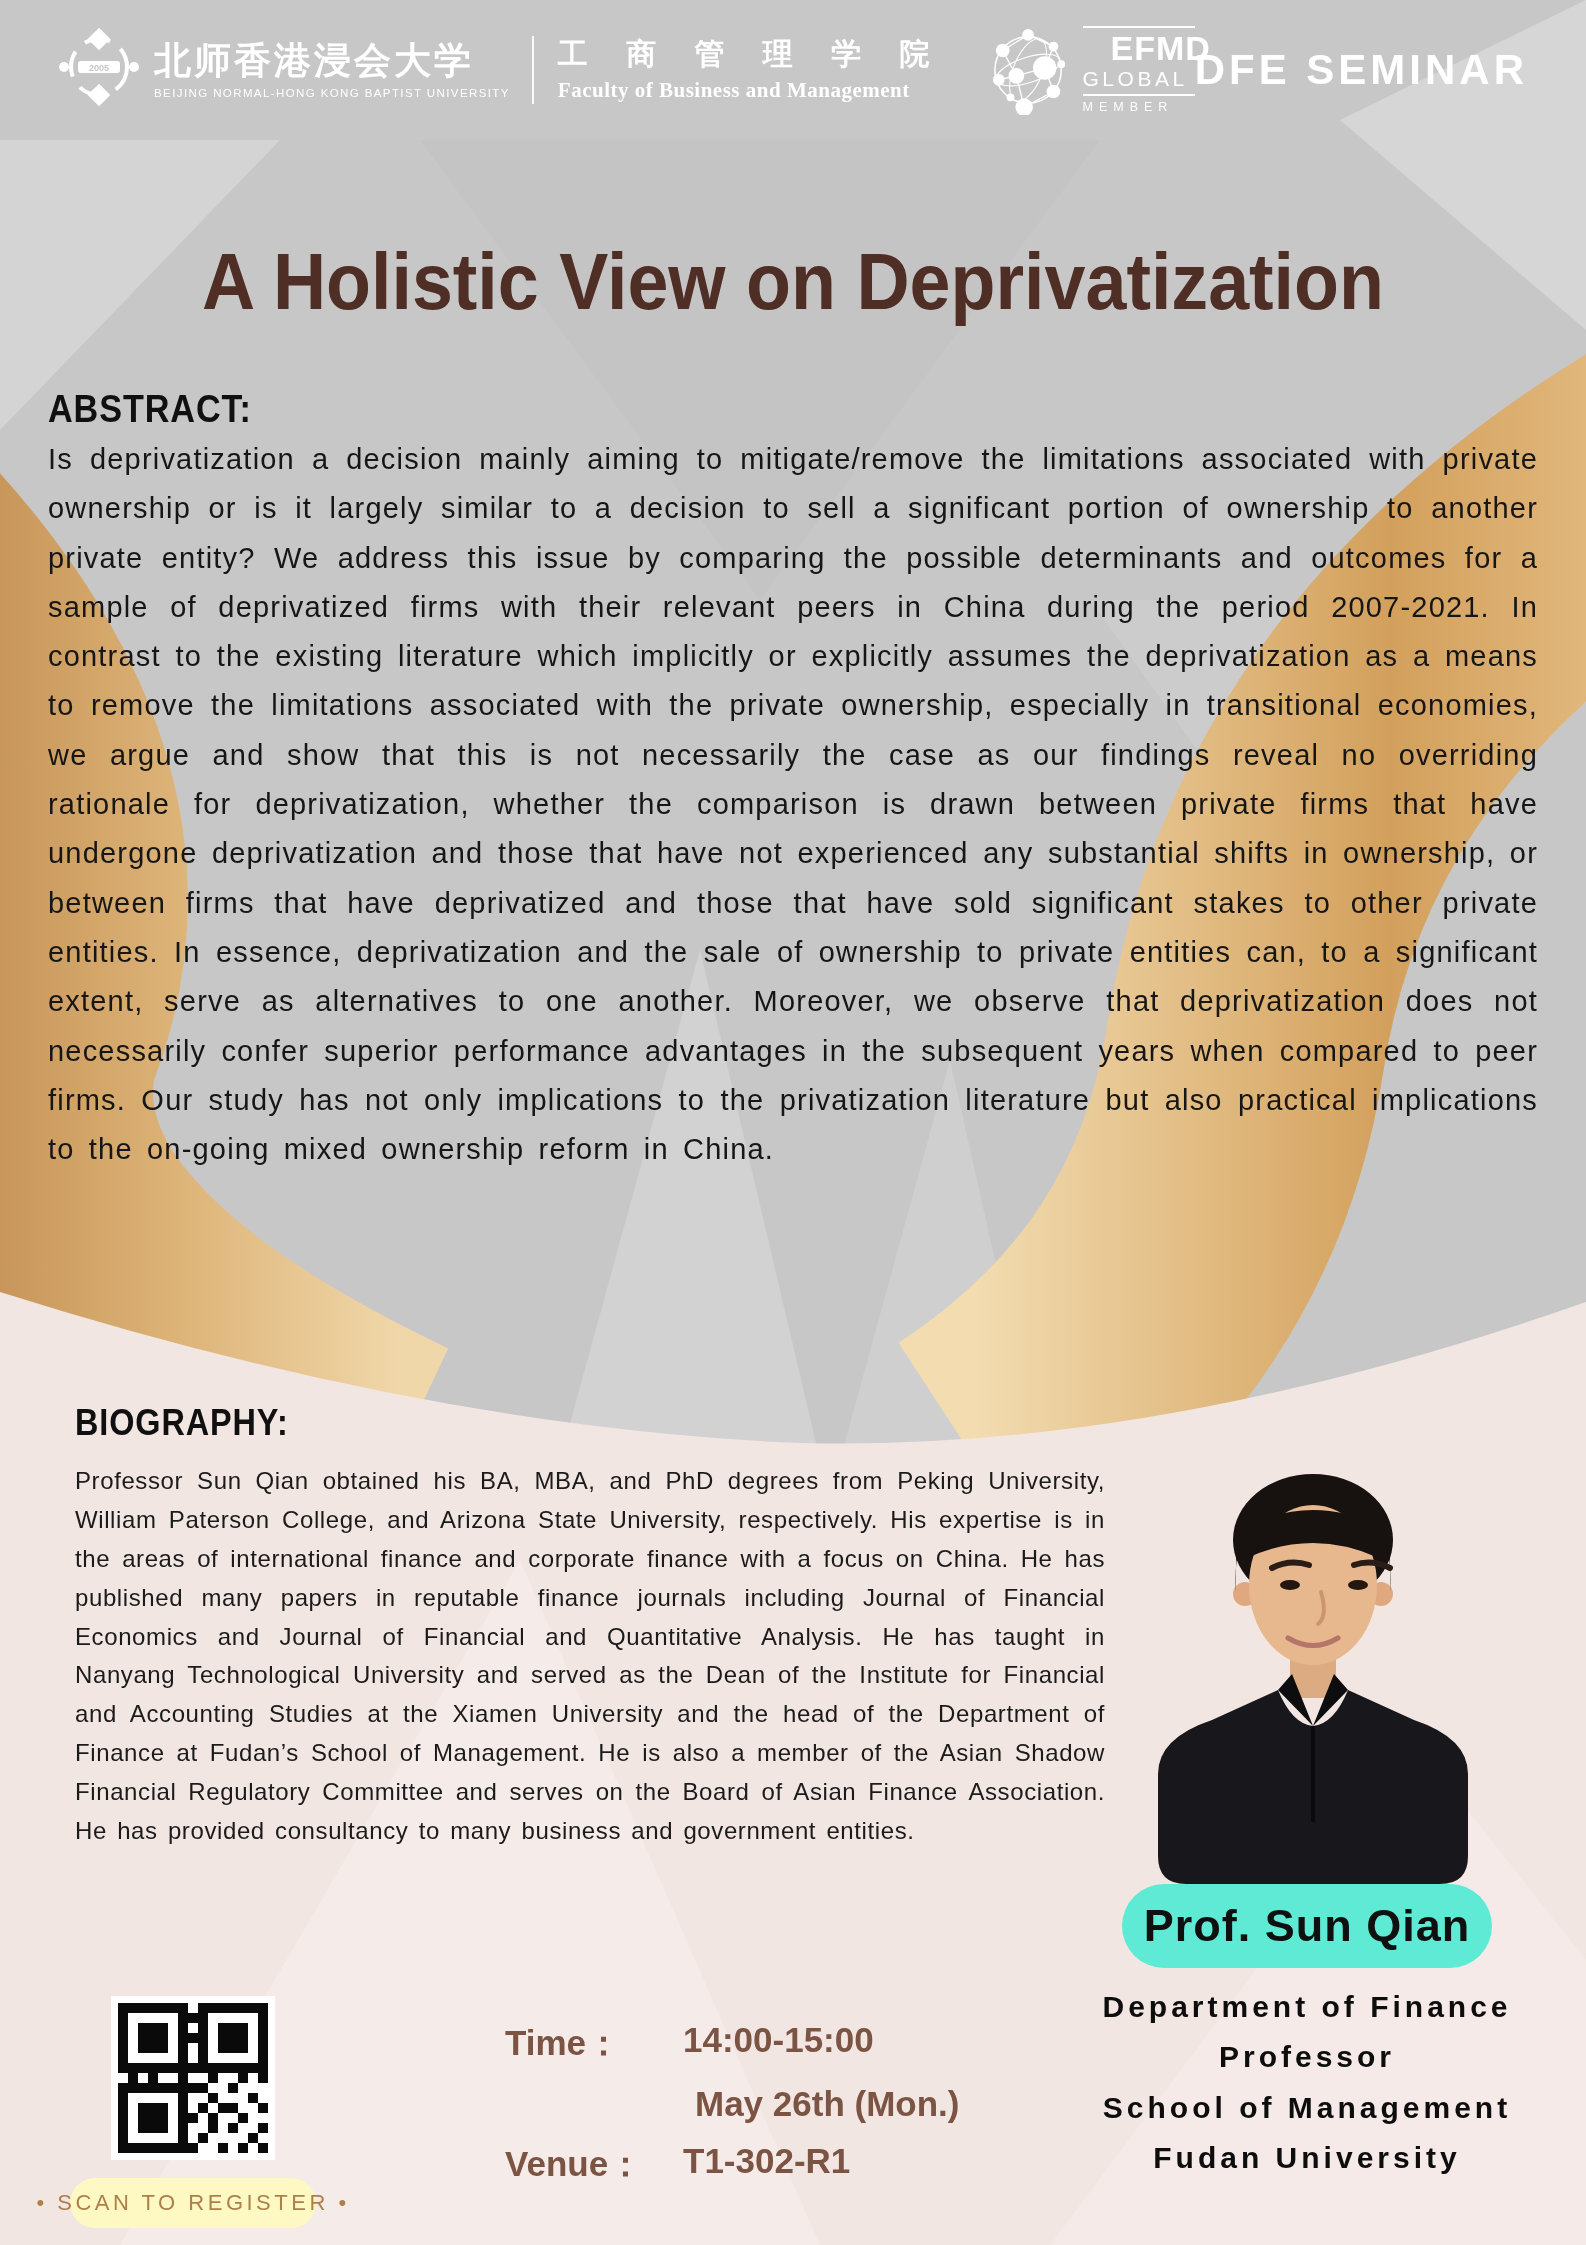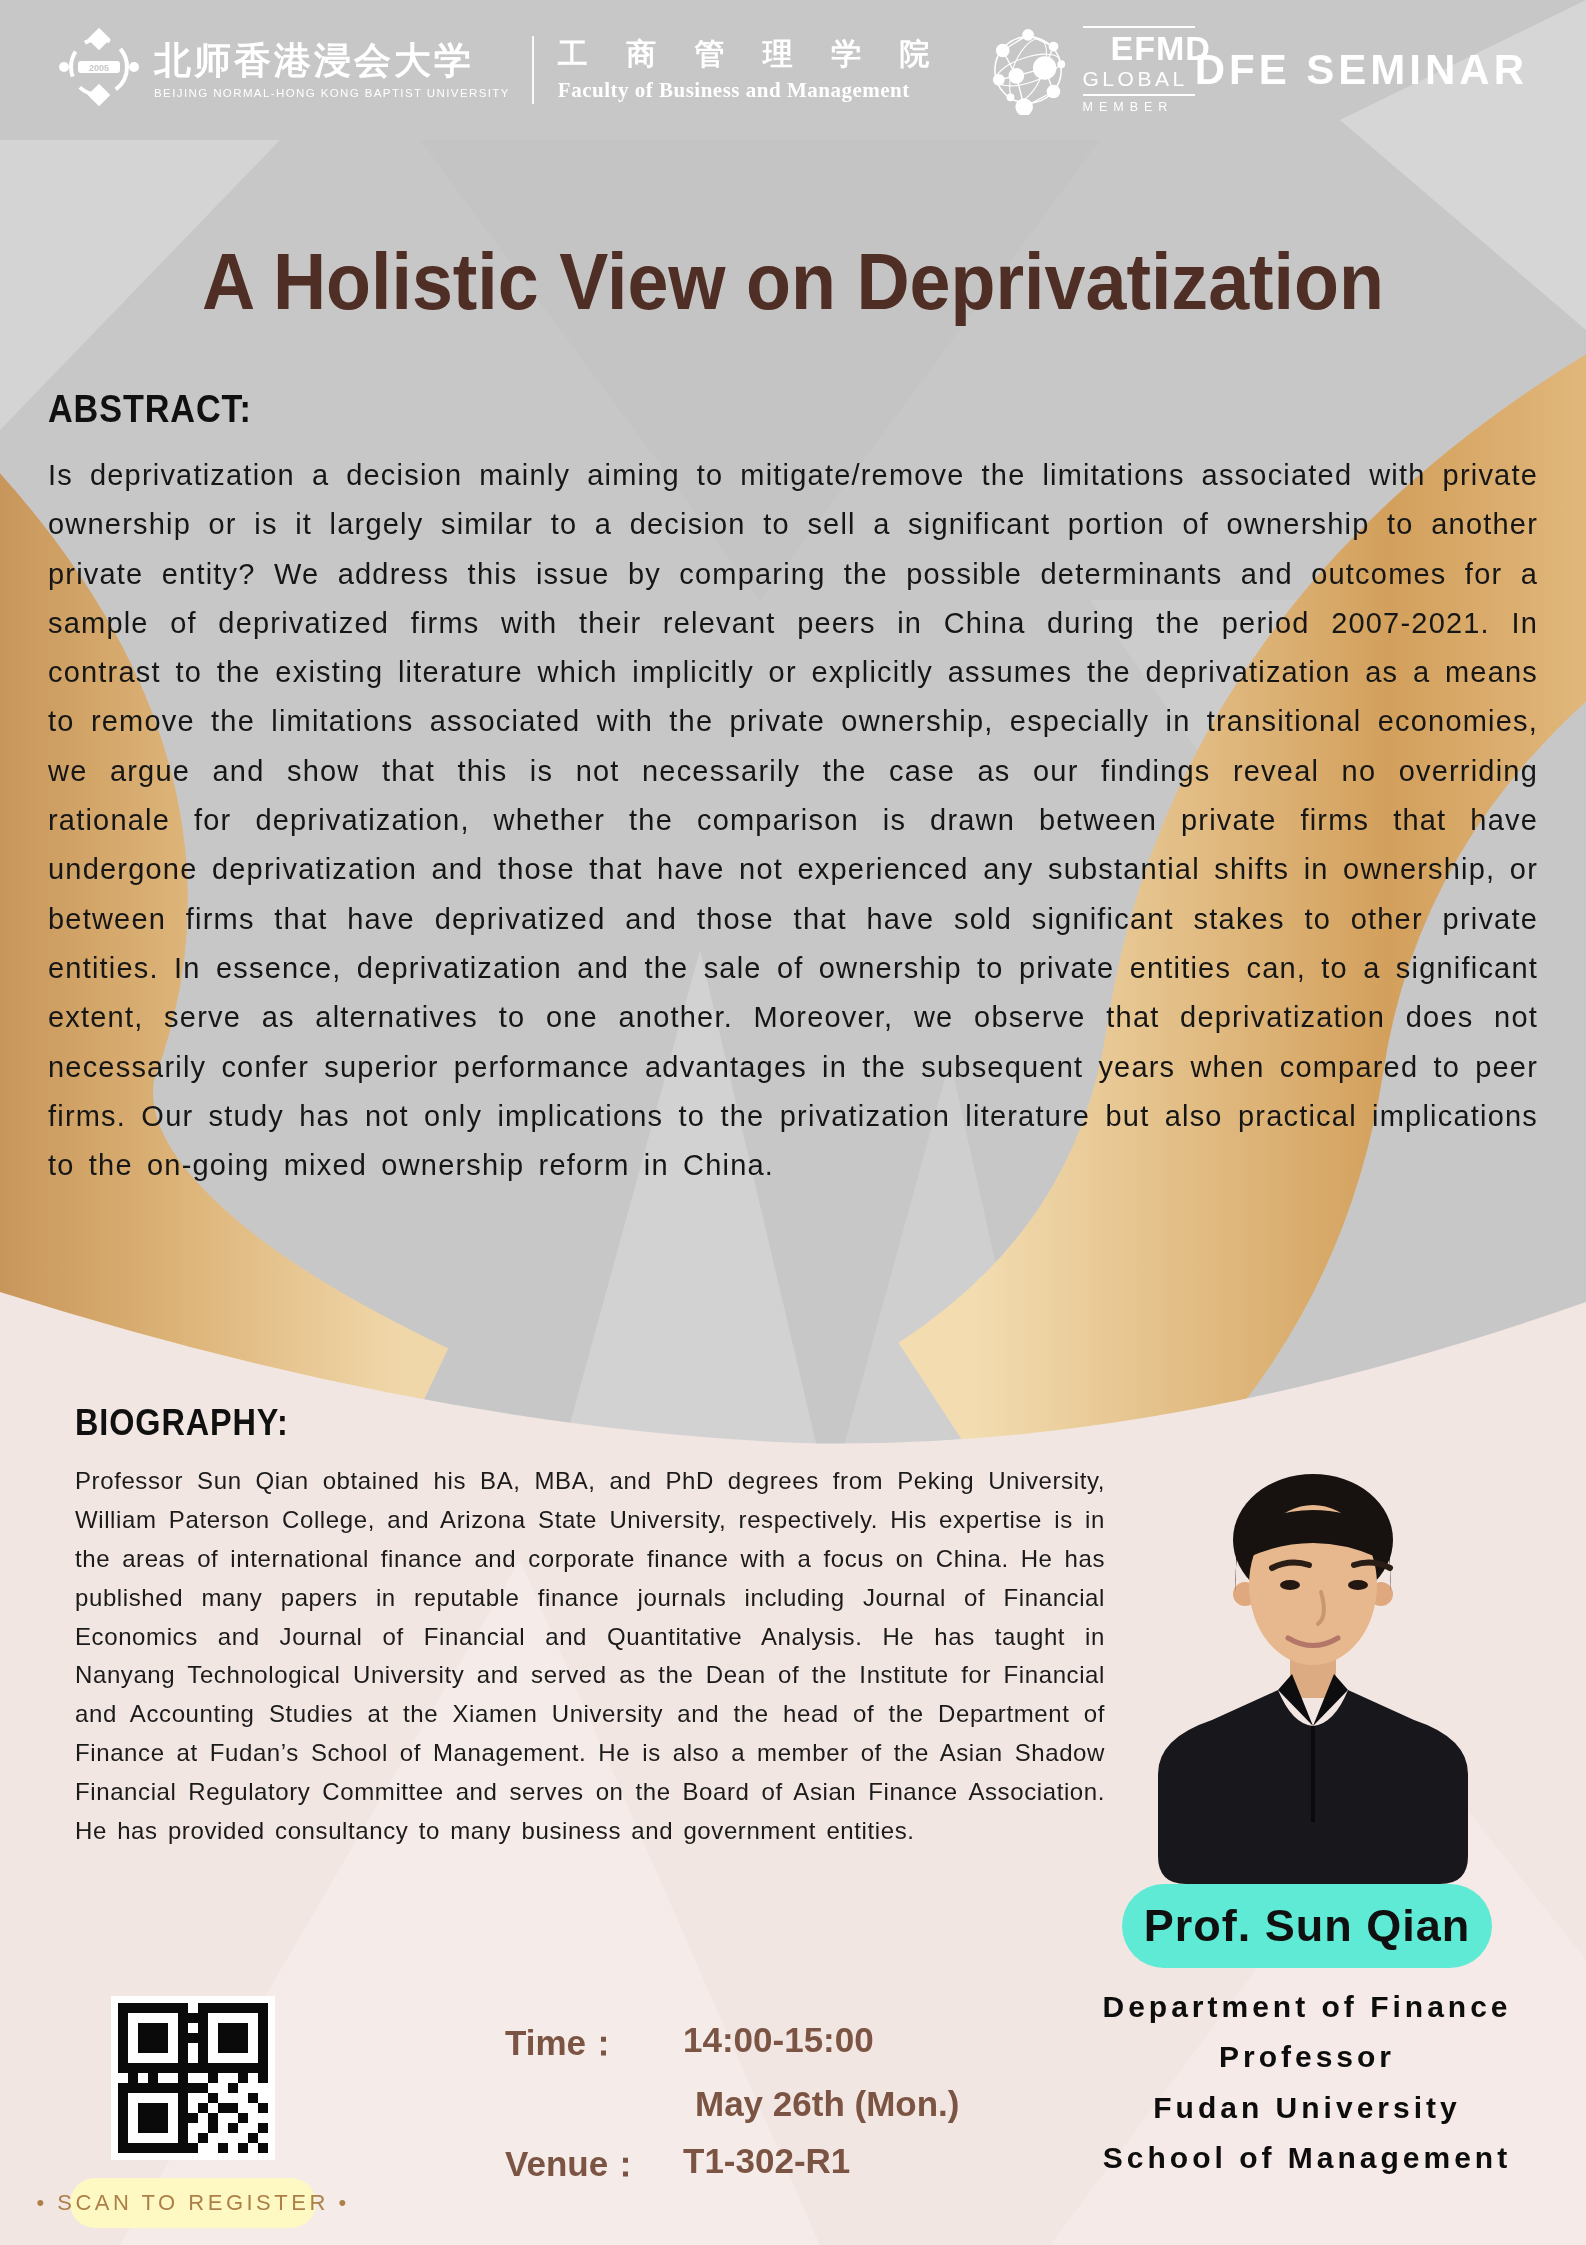--- a/index.html
+++ b/index.html
@@ -28,21 +28,21 @@
 
   
   .title{position:absolute;left:0;top:236px;width:1586px;margin:0;z-index:2;
          text-align:center;font-size:80px;font-weight:700;color:#4f2e25;
          letter-spacing:0;transform:scaleX(.92);}
 
   
   .abstract{position:absolute;left:48px;top:388px;width:1490px;z-index:2;}
   .sec-h{margin:0;font-size:38px;font-weight:700;color:#101010;letter-spacing:1px;
          transform:scaleX(.9);transform-origin:left center;}
-  .abstract p{margin:20px 0 0 0;font-size:29px;line-height:1.7;color:#161616;
+  .abstract p{margin:4px 0 0 0;font-size:29px;line-height:1.7;color:#161616;
       text-align:justify;text-align-last:left;letter-spacing:1.2px;word-spacing:5px;}
 
   
   .bio{position:absolute;left:75px;top:1402px;width:1030px;z-index:2;}
   .bio h2{font-size:36px;}
   .bio p{margin:18px 0 0 0;font-size:24px;line-height:1.62;color:#1b1b1b;
       text-align:justify;text-align-last:left;letter-spacing:.6px;word-spacing:3px;}
 
   
   .portrait{position:absolute;left:1140px;top:1422px;width:346px;height:462px;z-index:2;}
@@ -201,22 +201,22 @@
     <path d="M46 462 Q18 462 18 434 L18 352 Q18 316 72 298 L138 268 Q152 302 173 304 Q194 302 208 268 L274 298 Q328 316 328 352 L328 434 Q328 462 300 462 Z" fill="#17171c"></path>
     <path d="M138 268 L173 304 L152 252 Z" fill="#0d0d10"></path>
     <path d="M208 268 L173 304 L194 252 Z" fill="#0d0d10"></path>
     <path d="M173 304 L173 400" stroke="#0b0b0e" stroke-width="4"></path>
   </svg>
 
   <div class="badge">Prof. Sun Qian</div>
   <div class="sp-titles">
     <div>Department of Finance</div>
     <div>Professor</div>
+    <div>School of Management</div>
     <div>Fudan University</div>
-    <div>School of Management</div>
   </div>
 
   <div class="qr-wrap">
     <div class="qr-box">
       <svg viewBox="0 0 150 150">
         <g fill="#0a0a0a">
           <rect x="0" y="0" width="70" height="70"></rect>
             <rect x="80" y="0" width="70" height="70"></rect>
             <rect x="0" y="80" width="70" height="70"></rect>
         </g>

